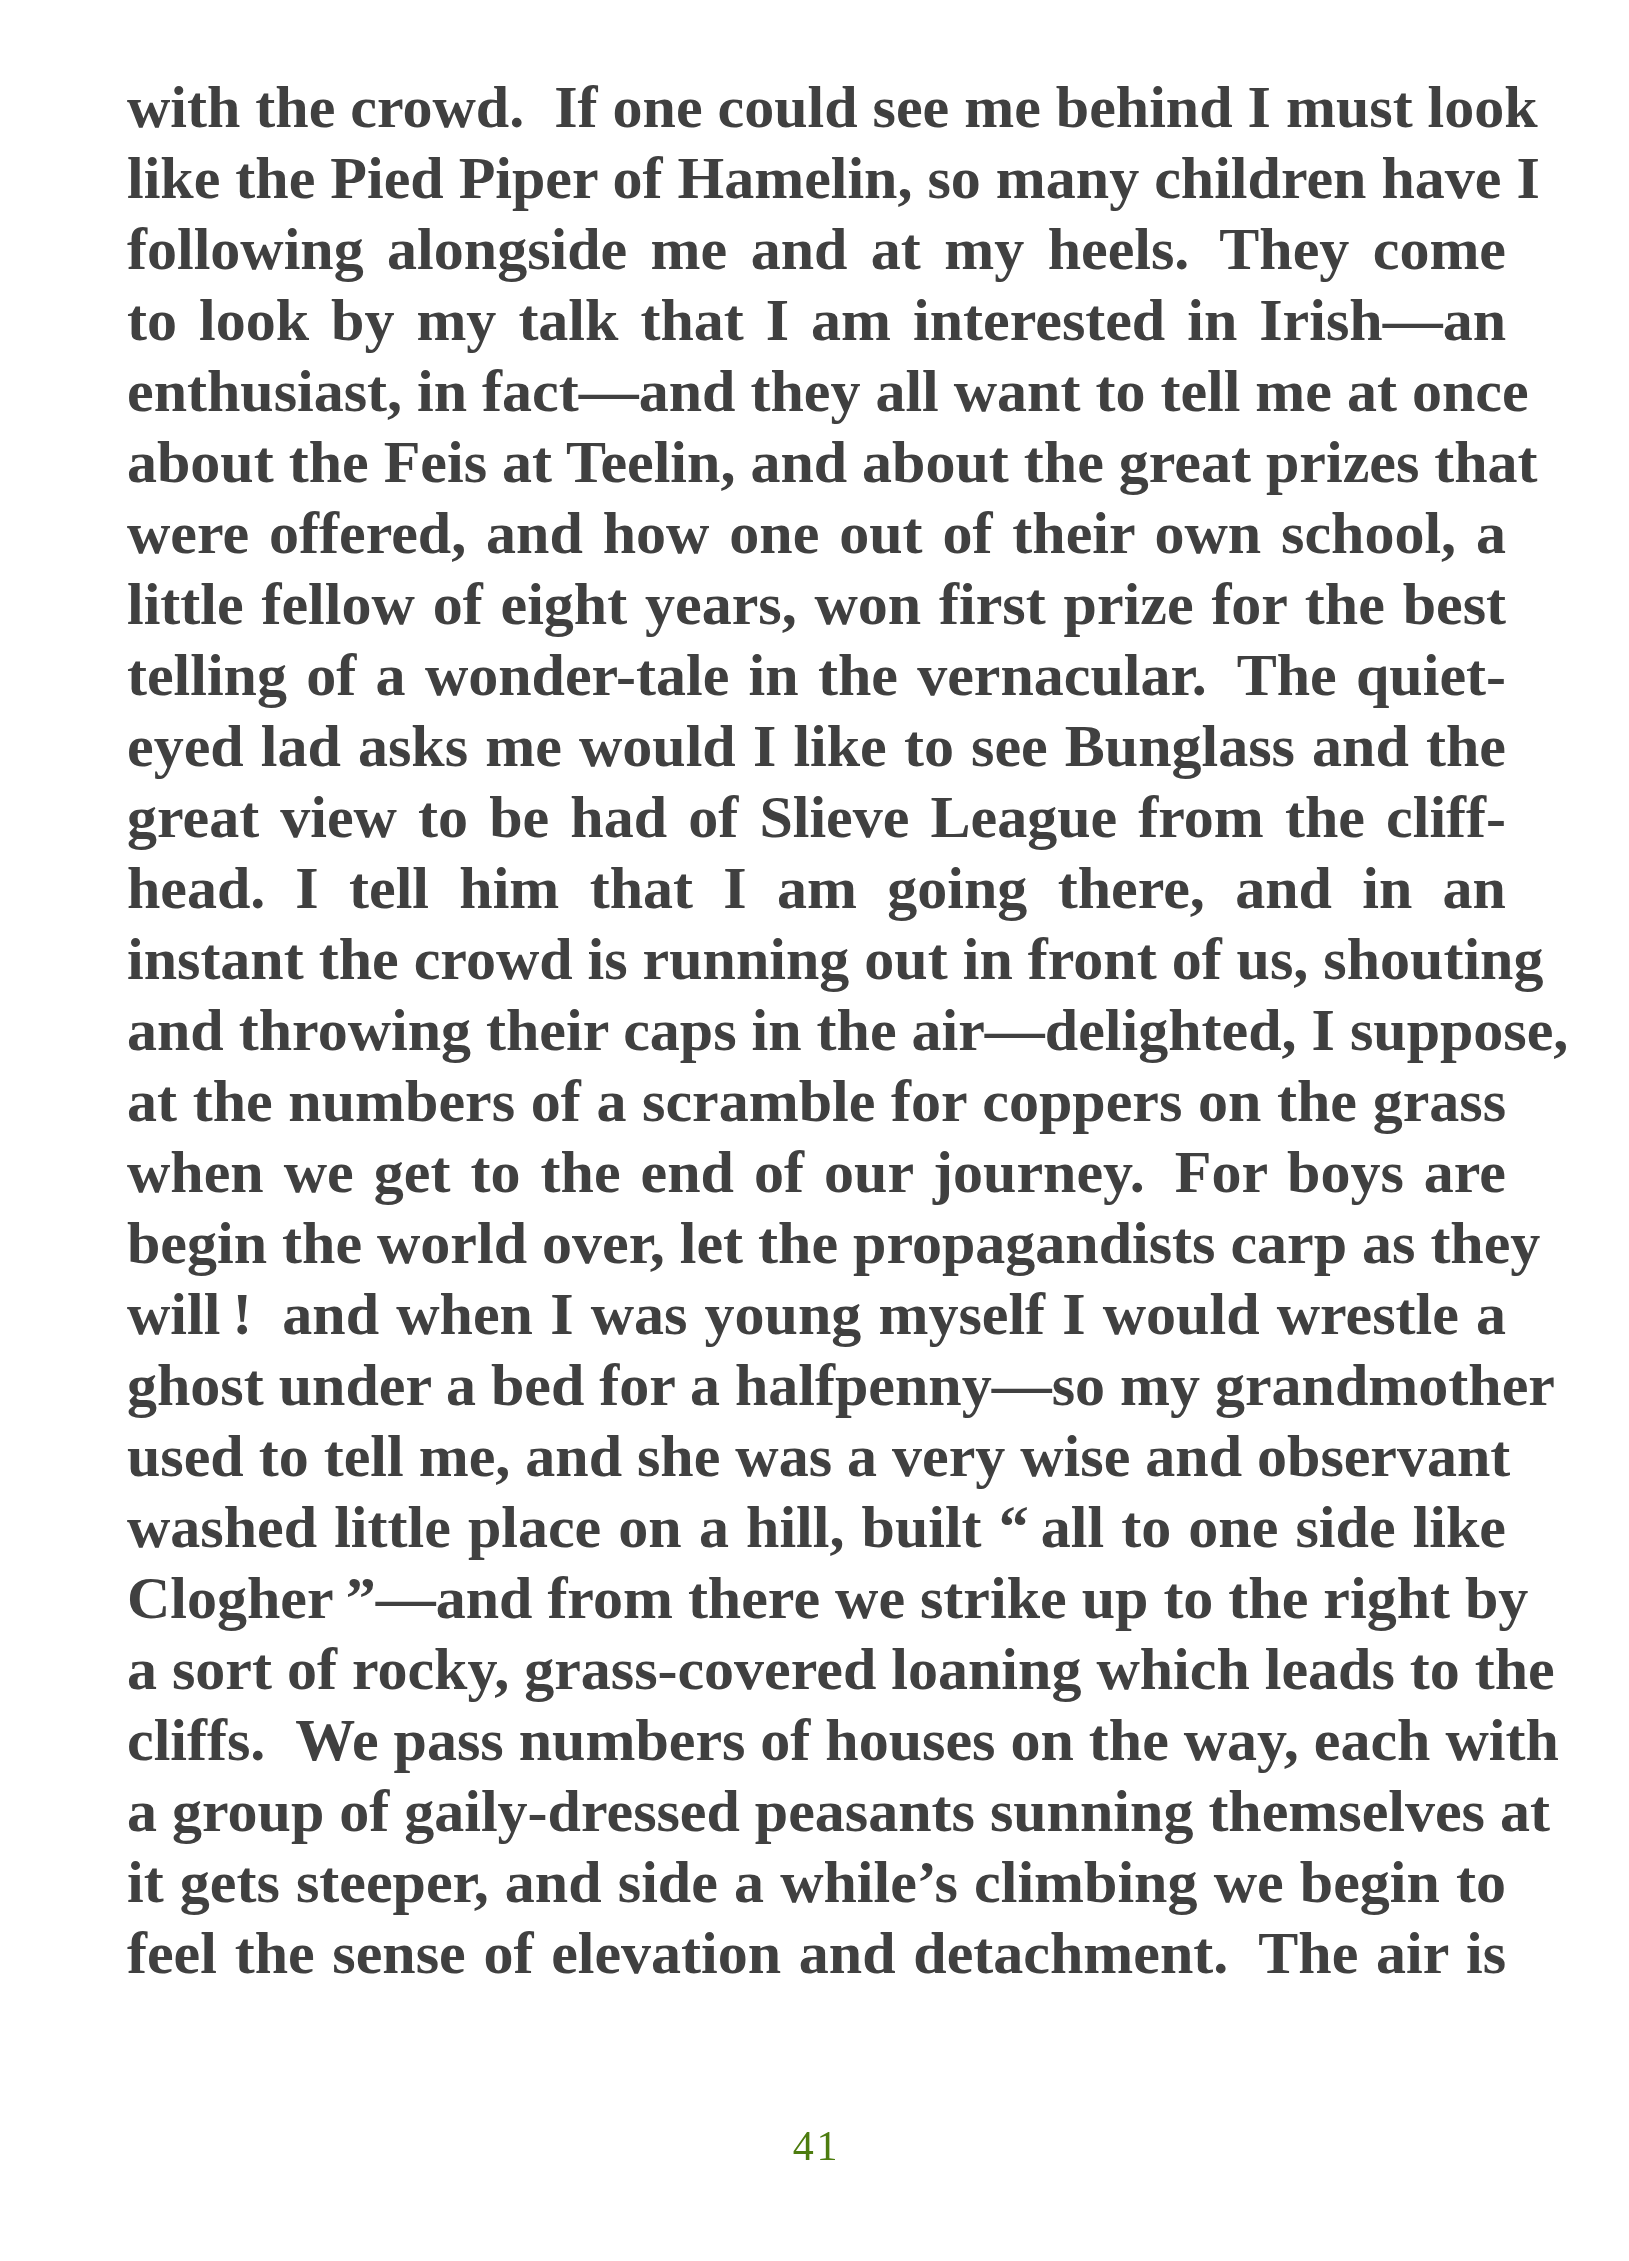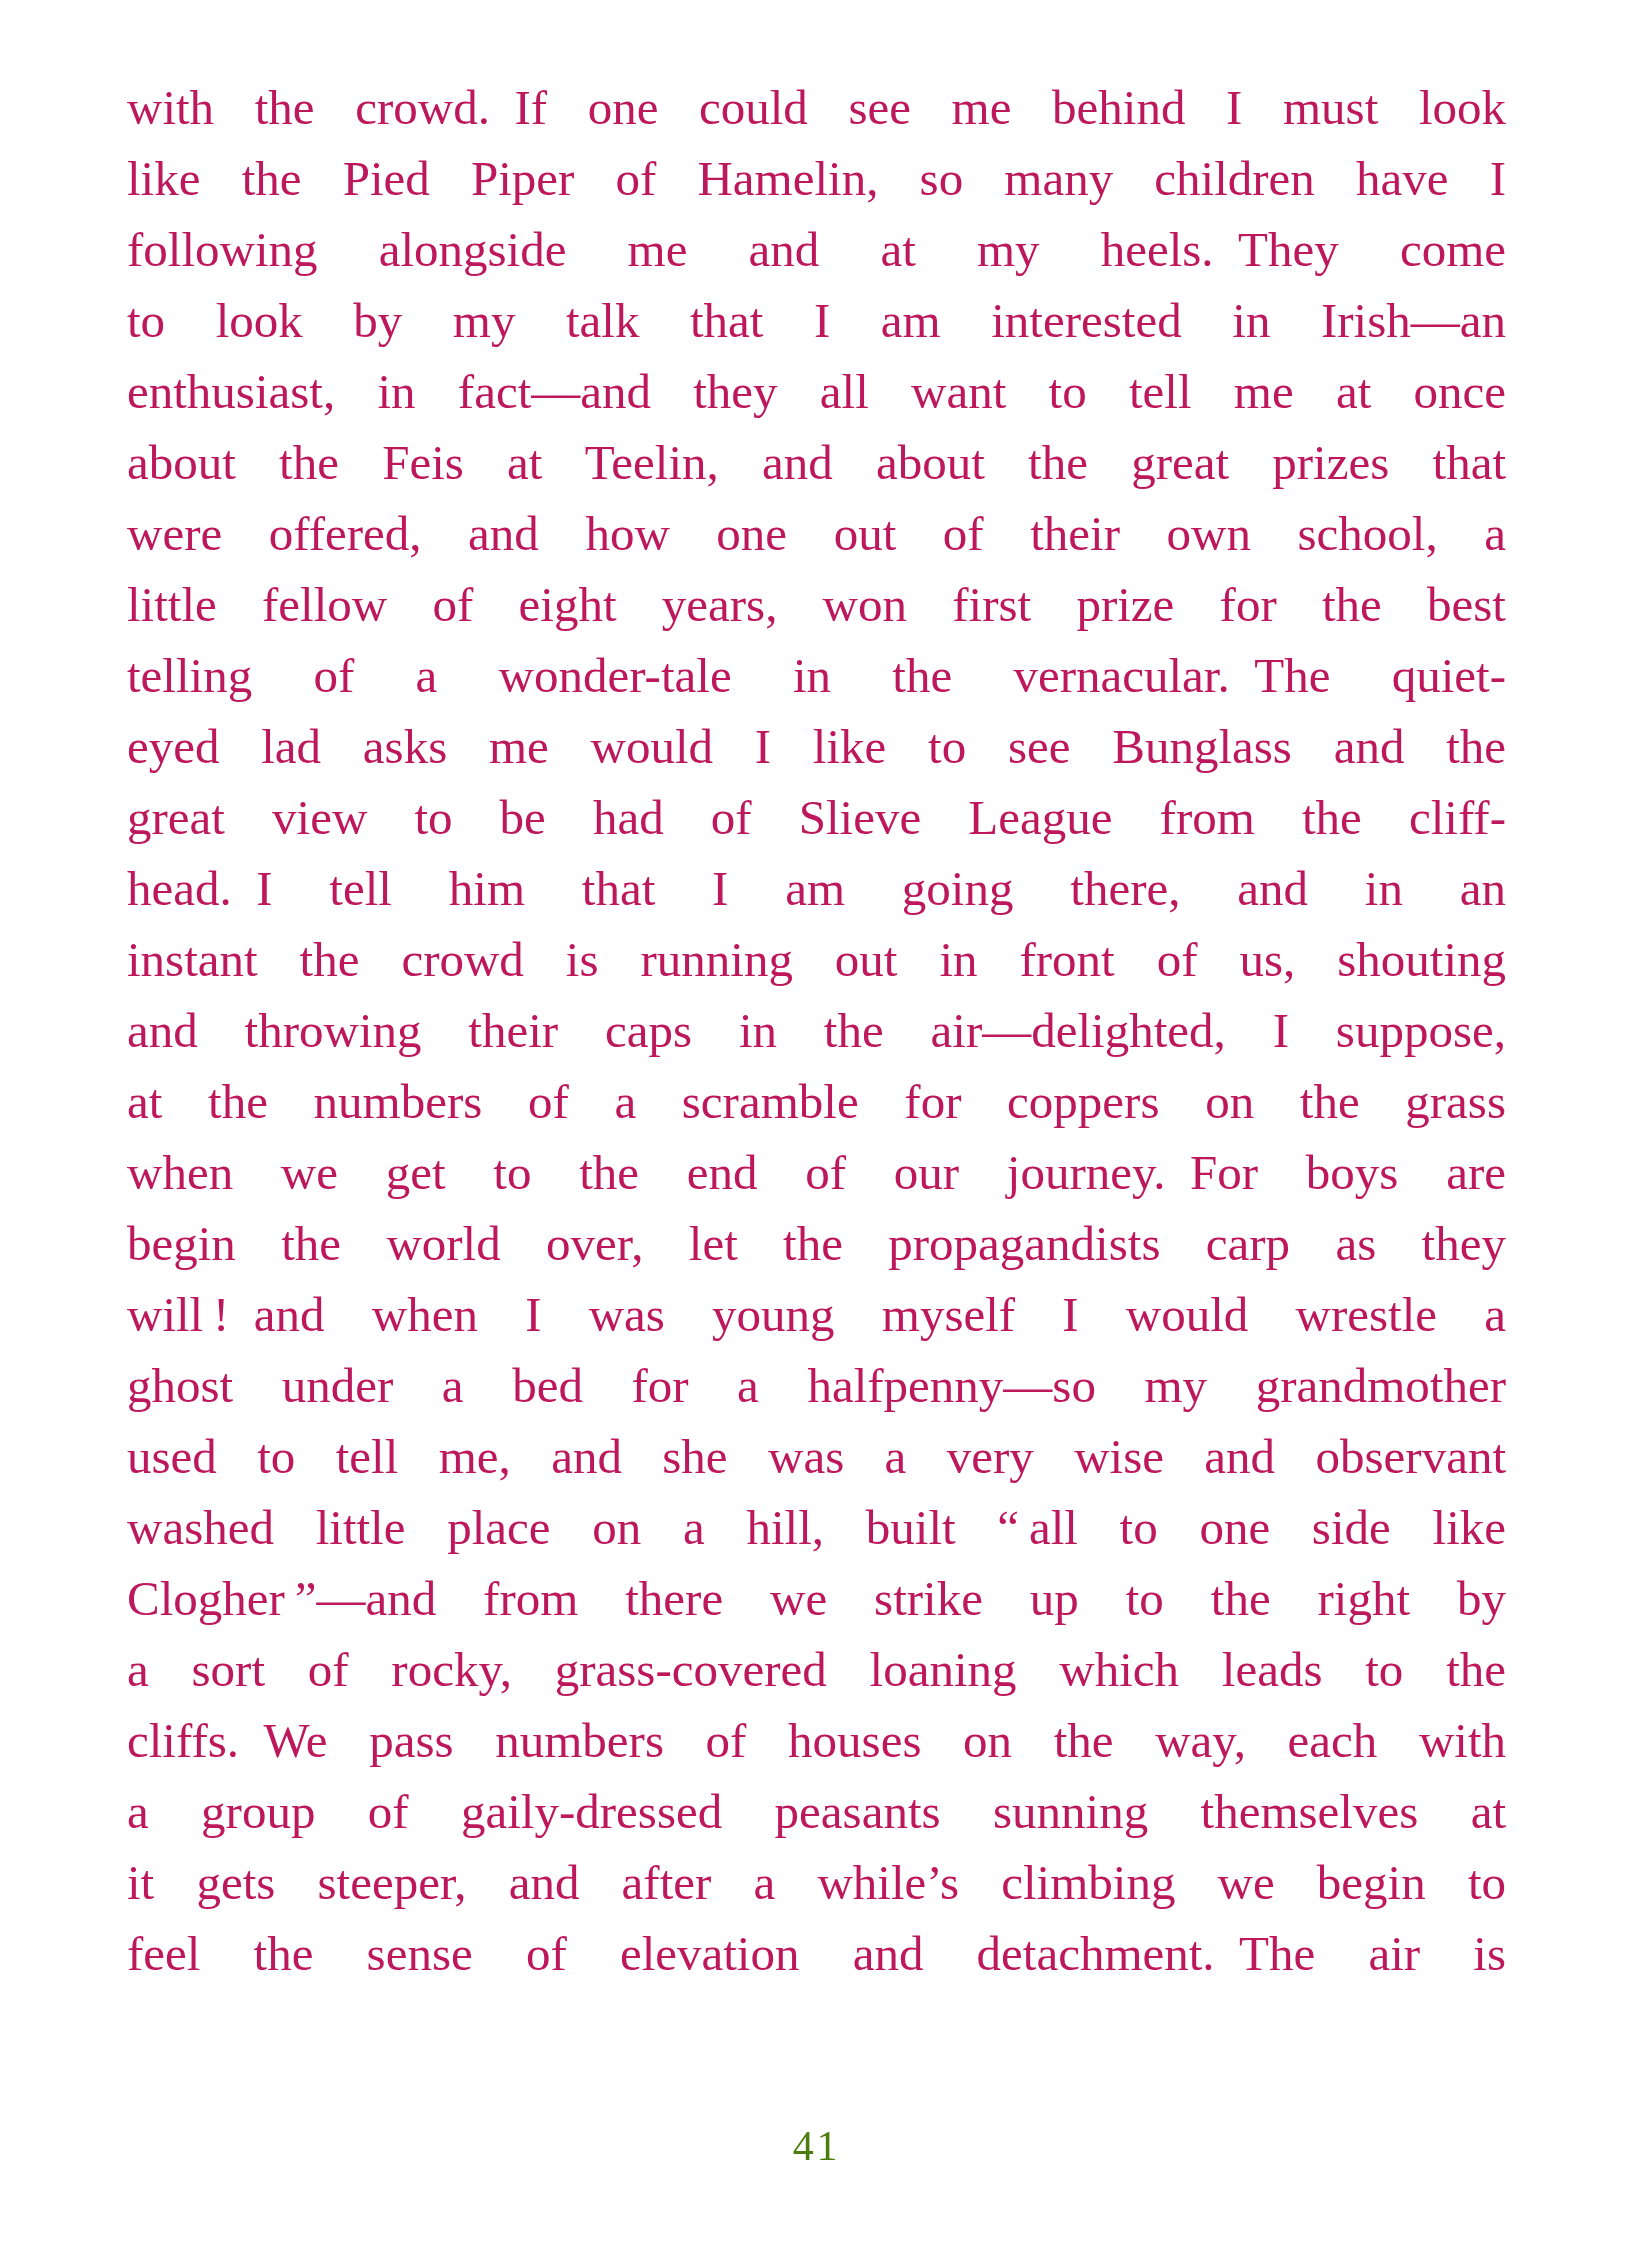--- a/index.html
+++ b/index.html
@@ -20,27 +20,27 @@
   .text-block {
     position: absolute;
     left: 127px;
     top: 72px;
     width: 1379px;
   }
   .line {
     margin: 0;
     padding: 0;
     font-family: "Liberation Serif", "DejaVu Serif", serif;
-    font-size: 49px;
+    font-size: 60px;
     line-height: 71px;
-    color: #be185d;
+    color: #404040;
     text-align: justify;
     text-align-last: justify;
     white-space: nowrap;
-    font-weight: 400;
+    font-weight: 700;
   }
   .folio {
     position: absolute;
     left: 127px;
     top: 2122px;
     width: 1379px;
     text-align: center;
     font-family: "Liberation Serif", "DejaVu Serif", serif;
     font-size: 42px;
     letter-spacing: 2.8px;
@@ -71,18 +71,18 @@
       <p class="line">when we get to the end of our journey. For boys are</p>
       <p class="line">begin the world over, let the propagandists carp as they</p>
       <p class="line">will ! and when I was young myself I would wrestle a</p>
       <p class="line">ghost under a bed for a halfpenny—so my grandmother</p>
       <p class="line">used to tell me, and she was a very wise and observant</p>
       <p class="line">washed little place on a hill, built “ all to one side like</p>
       <p class="line">Clogher ”—and from there we strike up to the right by</p>
       <p class="line">a sort of rocky, grass-covered loaning which leads to the</p>
       <p class="line">cliffs. We pass numbers of houses on the way, each with</p>
       <p class="line">a group of gaily-dressed peasants sunning themselves at</p>
-      <p class="line">it gets steeper, and after a while’s climbing we begin to</p>
+      <p class="line">it gets steeper, and side a while’s climbing we begin to</p>
       <p class="line">feel the sense of elevation and detachment. The air is</p>
     </div>
   <div class="folio">41</div>
 </main>
 
 
 </body></html>

